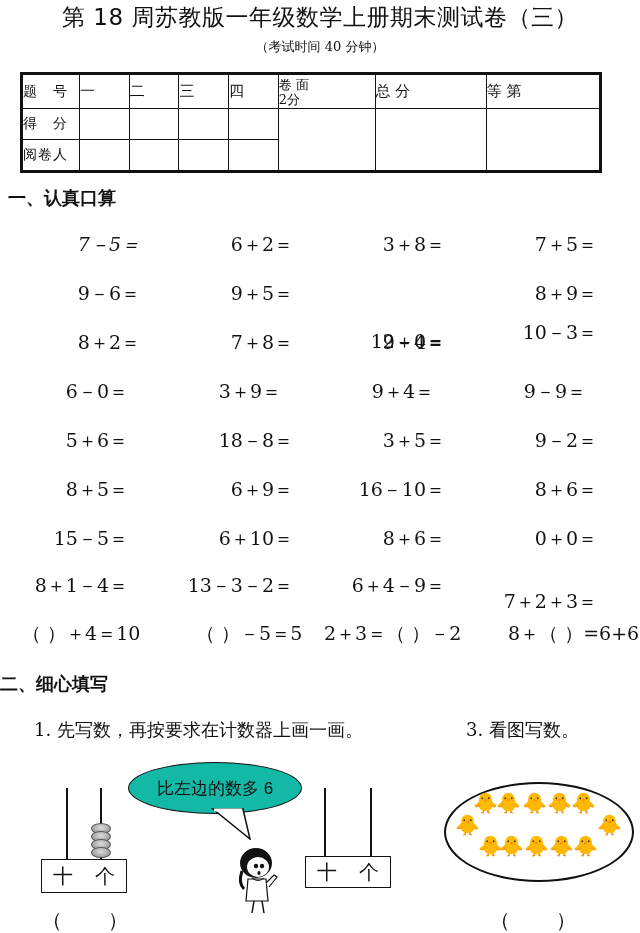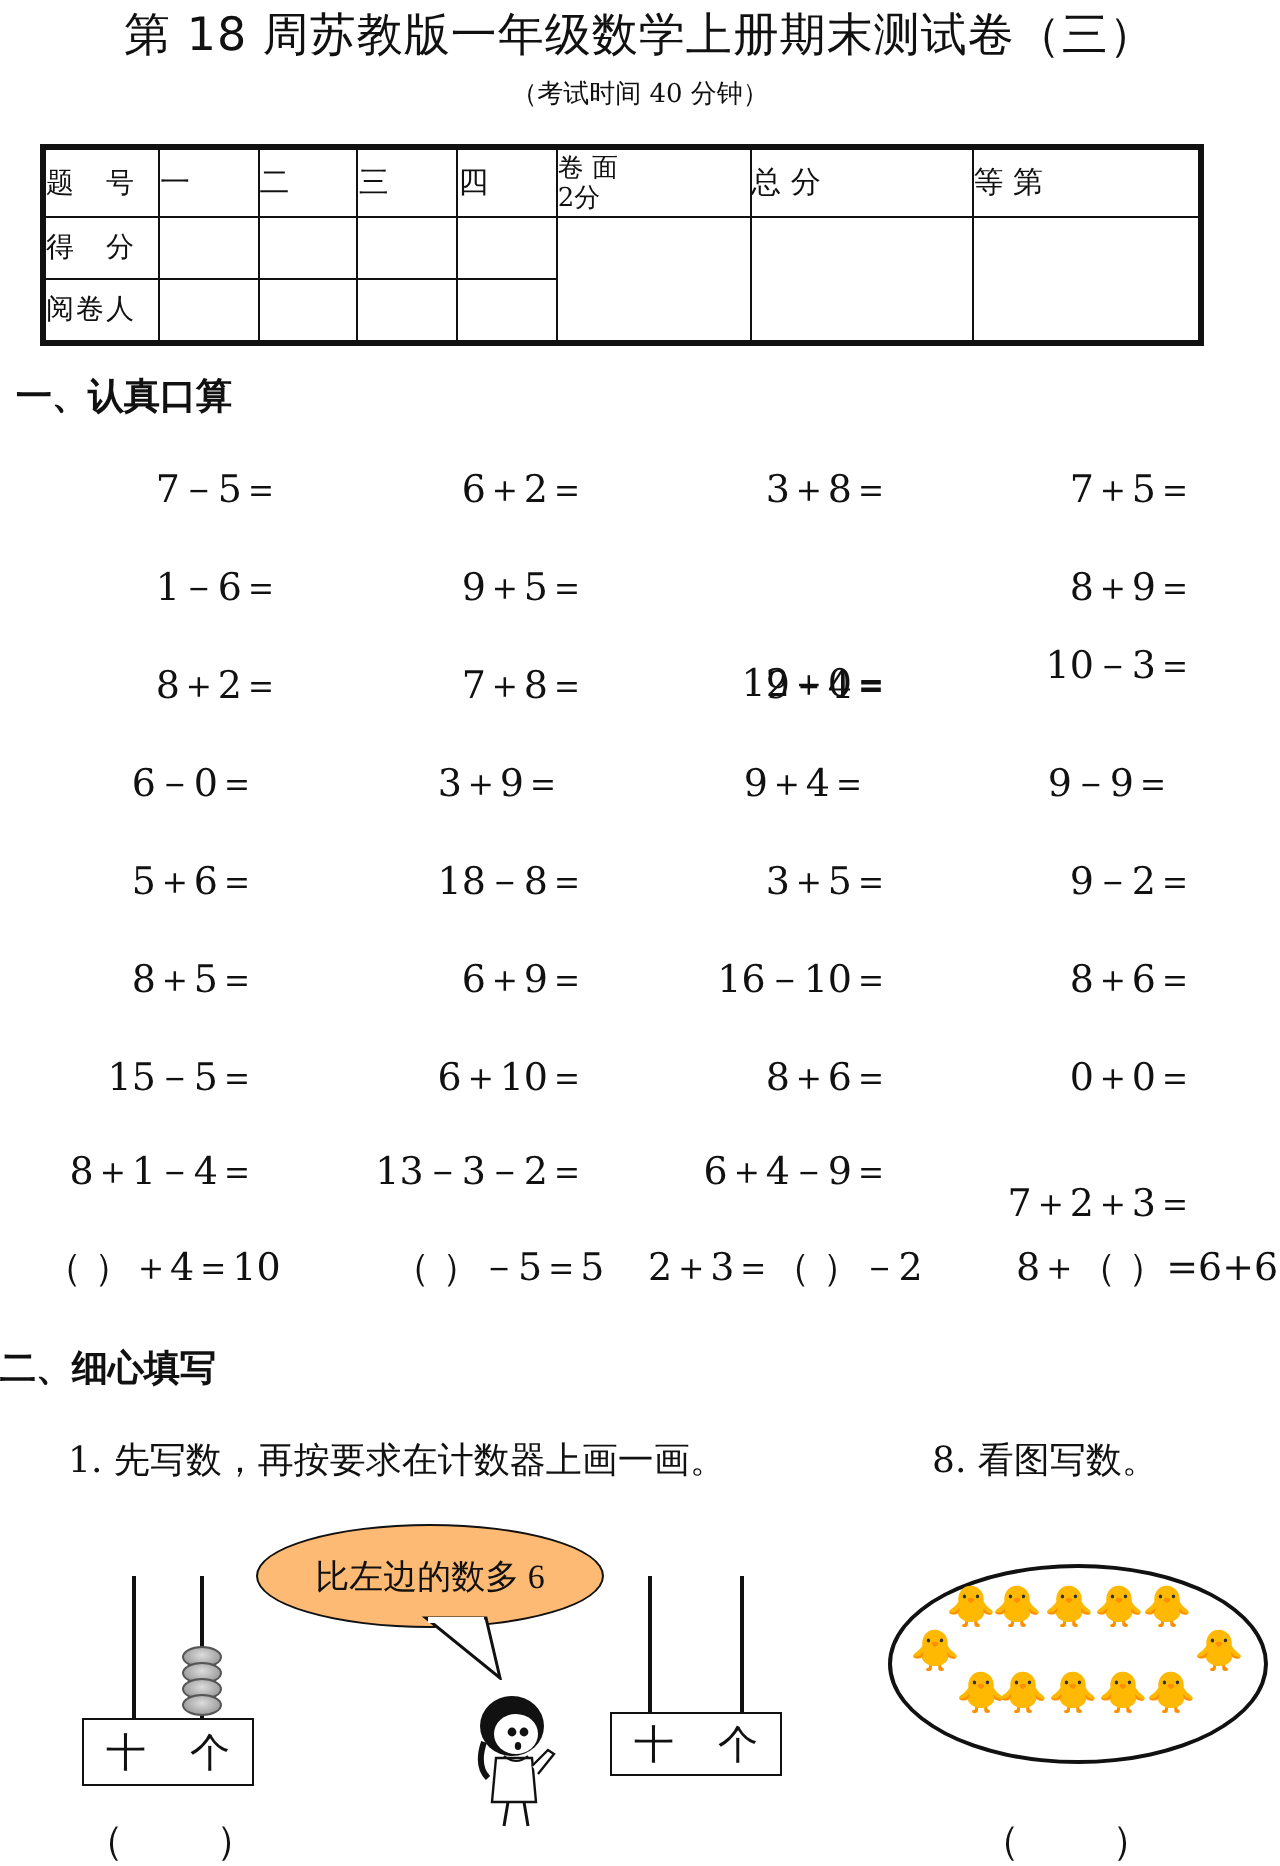--- a/index.html
+++ b/index.html
@@ -11,21 +11,21 @@
   table.score td{border:1px solid #111;font-size:15px;padding:0;height:33px;}
   table.score tr.r2 td, table.score tr.r3 td{height:30px;}
   table.score td.lbl{width:56px;font-size:14px;letter-spacing:1px;}
   table.score td.small{font-size:13px;line-height:15px;}
   .section{font-family:"DejaVu Sans","Liberation Sans",sans-serif;font-weight:bold;font-size:18px;}
   .prob{font-size:19px;white-space:nowrap;}
   .rod{position:absolute;width:2px;background:#111;}
   .counter-box{position:absolute;border:1.5px solid #111;font-size:20px;display:flex;align-items:center;justify-content:space-around;}
   .bead{position:absolute;width:18px;height:9px;border-radius:50%;background:radial-gradient(ellipse at 50% 40%,#ddd,#888);border:1px solid #555;}
   .paren{font-size:20px;}
-  .bubble{position:absolute;left:128px;top:762px;width:172px;height:50px;border:1.5px solid #111;border-radius:50%;display:flex;align-items:center;justify-content:center;font-family:Liberation Serif, serif;font-size:17px;background:#fdba74;}
+  .bubble{position:absolute;left:128px;top:762px;width:172px;height:50px;border:1.5px solid #111;border-radius:50%;display:flex;align-items:center;justify-content:center;font-family:Liberation Sans, sans-serif;font-size:17px;background:#14b8a6;}
   .oval{position:absolute;left:444px;top:782px;width:186px;height:96px;border:2px solid #111;border-radius:50%;}
   .duck{position:absolute;font-size:20px;line-height:20px;}
 </style>
 </head>
 <body>
 
 <div class="abs title">第 18 周苏教版一年级数学上册期末测试卷（三）</div>
 <div class="abs subtitle">（考试时间 40 分钟）</div>
 
 <table class="score">
@@ -56,26 +56,26 @@
     <td></td>
     <td></td>
     <td></td>
   </tr>
 </tbody>
   </table>
 
 <div class="abs section" style="left:8px;top:186px;">一、认真口算</div>
 
 <div>
-  <div class="abs prob" style="right:500px;top:232px;">7－5＝</div>
+  <div class="abs prob" style="right:500px;top:232px;font-style:italic;">7－5＝</div>
   <div class="abs prob" style="right:347px;top:232px;">6＋2＝</div>
   <div class="abs prob" style="right:195px;top:232px;">3＋8＝</div>
   <div class="abs prob" style="right:43px;top:232px;">7＋5＝</div>
 
-  <div class="abs prob" style="right:500px;top:281px;">1－6＝</div>
+  <div class="abs prob" style="right:500px;top:281px;">9－6＝</div>
   <div class="abs prob" style="right:347px;top:281px;">9＋5＝</div>
   <div class="abs prob" style="right:195px;top:281px;margin-top:48px;">12＋0＝</div>
   <div class="abs prob" style="right:43px;top:281px;">8＋9＝</div>
 
   <div class="abs prob" style="right:500px;top:330px;">8＋2＝</div>
   <div class="abs prob" style="right:347px;top:330px;">7＋8＝</div>
   <div class="abs prob" style="right:195px;top:330px;">9－4＝</div>
   <div class="abs prob" style="right:43px;top:320px;">10－3＝</div>
 
   <div class="abs prob" style="right:512px;top:379px;">6－0＝</div>
@@ -104,21 +104,21 @@
   <div class="abs prob" style="right:43px;top:573px;margin-top:16px;">7＋2＋3＝</div>
 
   <div class="abs prob" style="left:22px;top:621px;">（ ）＋4＝10</div>
   <div class="abs prob" style="left:196px;top:621px;">（ ）－5＝5</div>
   <div class="abs prob" style="left:324px;top:621px;">2＋3＝（ ）－2</div>
   <div class="abs prob" style="left:508px;top:621px;">8＋（ ）=6+6</div>
 </div>
 
 <div class="abs section" style="left:0px;top:672px;">二、细心填写</div>
 <div class="abs" style="left:34px;top:718px;font-size:18px;">1. 先写数，再按要求在计数器上画一画。</div>
-<div class="abs" style="left:466px;top:718px;font-size:18px;">8. 看图写数。</div>
+<div class="abs" style="left:466px;top:718px;font-size:18px;">3. 看图写数。</div>
 
 <div>
   <div class="rod" style="left:66px;top:788px;height:72px;"></div>
   <div class="rod" style="left:100px;top:788px;height:72px;"></div>
   <div class="bead" style="left:91px;top:823px;"></div>
   <div class="bead" style="left:91px;top:831px;"></div>
   <div class="bead" style="left:91px;top:839px;"></div>
   <div class="bead" style="left:91px;top:847px;"></div>
   <div class="counter-box" style="left:41px;top:859px;width:84px;height:32px;">
     <span>十</span>

